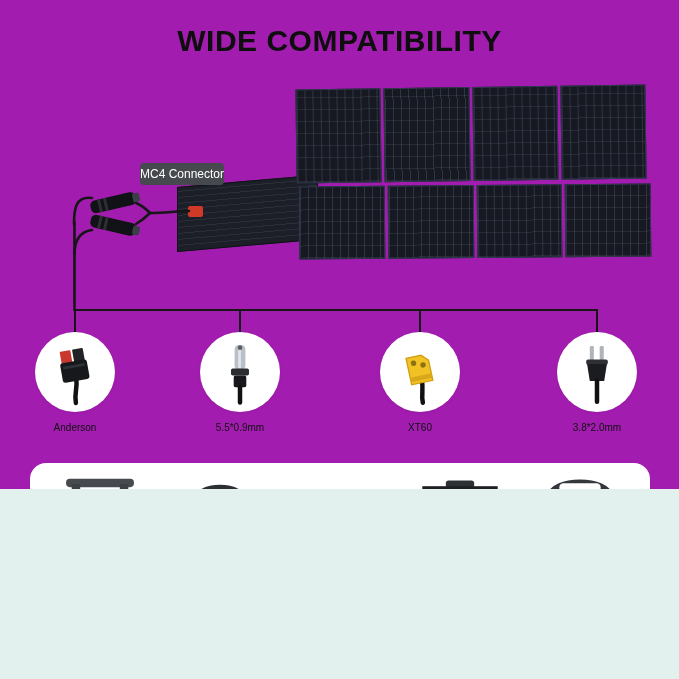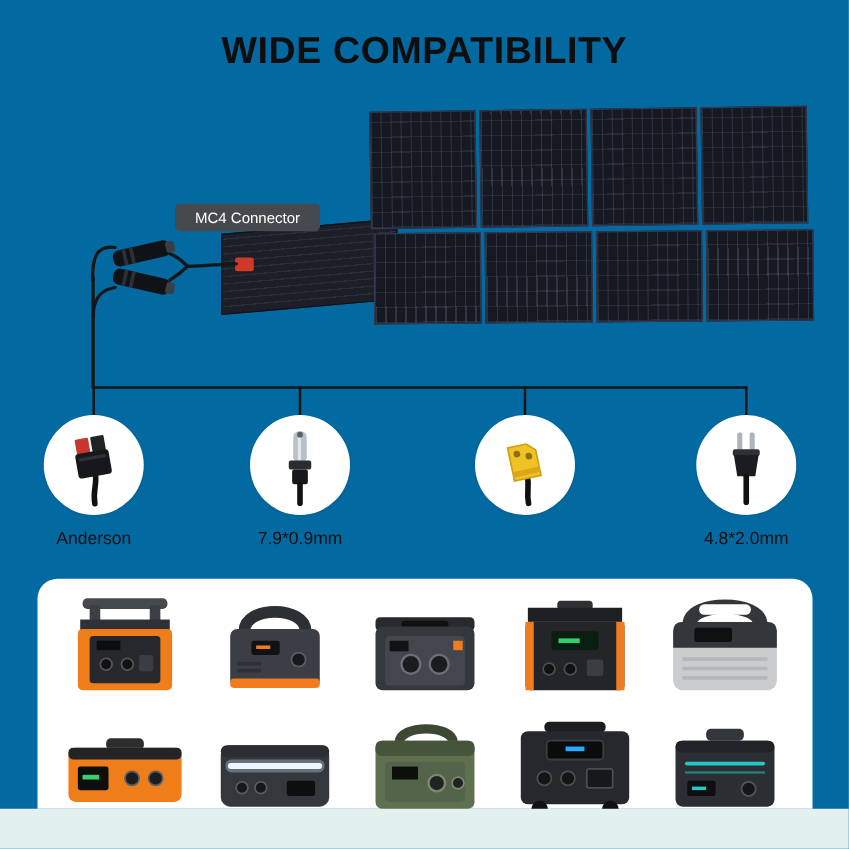--- a/index.html
+++ b/index.html
@@ -1,46 +1,46 @@
 <!DOCTYPE html>
 <html><head>
 <meta charset="utf-8">
 <style>
   *{margin:0;padding:0;box-sizing:border-box}
   html,body{width:679px;height:679px}
   body{font-family:"Liberation Sans",sans-serif;background:#e2f0ee}
-  .page{position:relative;width:679px;height:647px;background:#0369a1;overflow:hidden}
+  .page{position:relative;width:679px;height:489px;background:#a21caf;overflow:hidden}
 
   .title{position:absolute;top:24px;left:0;width:100%;text-align:center;
          font-size:30px;font-weight:bold;letter-spacing:.5px;color:#0e0e0e}
 
   
   .solar-top{position:absolute;left:296px;top:87px;width:350px;height:94px;
              display:grid;grid-template-columns:repeat(4,1fr);gap:3px;transform:rotate(-.8deg);z-index:1}
   .solar-bottom{position:absolute;left:299px;top:185px;width:352px;height:73px;
              display:grid;grid-template-columns:repeat(4,1fr);gap:3px;transform:rotate(-.5deg);z-index:1}
   .solar-cell{background:#161922;border:1px solid #323950;
       background-image:
         repeating-linear-gradient(90deg, rgba(150,160,190,.20) 0 1px, transparent 1px 8px),
         repeating-linear-gradient(0deg, rgba(150,160,190,.13) 0 1px, transparent 1px 12px);}
   .case{position:absolute;left:177px;top:187px;width:141px;height:65px;z-index:1;
         background:#20232b;border:1px solid #0f1116;transform:skewY(-5deg);transform-origin:left center;
         background-image:repeating-linear-gradient(0deg,#1c1f27 0 5px,#2a2e39 5px 6px);}
 
   .wires{position:absolute;inset:0;z-index:3;pointer-events:none}
 
   .badge{position:absolute;left:140px;top:163px;z-index:4;background:#46494e;color:#fff;
-         font-size:12px;line-height:1;padding:5px 16px;border-radius:4px}
+         font-size:12px;line-height:1;padding:5px 0;border-radius:4px}
 
   
   .connector{position:absolute;top:332px;width:120px;text-align:center;z-index:4}
   .circle{width:80px;height:80px;border-radius:50%;background:#fff;margin:0 auto;
           display:flex;align-items:center;justify-content:center;
           box-shadow:0 1px 3px rgba(0,0,0,.07)}
-  .clabel{margin-top:9px;font-size:14px;line-height:1.3;color:#101010}
+  .clabel{margin-top:9px;font-size:10px;line-height:1.3;color:#101010}
   .clabel span{display:block}
 
   
   .products{position:absolute;left:30px;top:463px;width:620px;height:205px;background:#fff;
             border-radius:16px;padding:10px 12px;z-index:2;
             display:grid;grid-template-columns:repeat(5,1fr);grid-template-rows:1fr 1fr;gap:4px}
   .tile{display:flex;align-items:center;justify-content:center;overflow:hidden}
   .tile svg{width:100%;height:100%}
 </style>
 </head>
@@ -125,50 +125,53 @@
       <svg width="72" height="72" viewBox="0 0 80 80">
         <rect x="34" y="10" width="12" height="28" rx="5" fill="#b9bfc6"></rect>
         <rect x="38" y="12" width="3" height="24" fill="#e2e6ea"></rect>
         <circle cx="40" cy="13" r="2.6" fill="#5a5f66"></circle>
         <rect x="30" y="36" width="20" height="8" rx="2" fill="#2a2c30"></rect>
         <rect x="33" y="44" width="14" height="13" rx="2" fill="#17181b"></rect>
         <path d="M40,57 L40,74" stroke="#111" stroke-width="5" stroke-linecap="round"></path>
       </svg>
     </div>
     <div class="clabel">
-      <span>7.9*0.9mm</span>
+      <span>5.5*0.9mm</span>
     </div>
   </div>
 
   <div class="connector" style="left:360px">
     <div class="circle">
       <svg width="72" height="72" viewBox="0 0 80 80">
         <g transform="rotate(-12 40 40)">
           <path d="M40,50 C40,60 36,64 36,74" stroke="#111" stroke-width="5" fill="none" stroke-linecap="round"></path>
           <polygon points="28,22 45,22 52,29 52,52 28,52" fill="#f2c124" stroke="#cf9f12" stroke-width="1.5"></polygon>
           <circle cx="35" cy="29" r="3" fill="#8a7310"></circle>
           <circle cx="45" cy="33" r="3" fill="#8a7310"></circle>
           <rect x="28" y="44" width="24" height="5" fill="#d9a81a"></rect>
         </g>
       </svg>
     </div>
+    <div class="clabel">
+      <span>XT60</span>
+    </div>
   </div>
 
   <div class="connector" style="left:537px">
     <div class="circle">
       <svg width="72" height="72" viewBox="0 0 80 80">
         <rect x="32" y="11" width="4.5" height="16" rx="1.5" fill="#aeb4ba"></rect>
         <rect x="43" y="11" width="4.5" height="16" rx="1.5" fill="#aeb4ba"></rect>
         <rect x="28" y="26" width="24" height="6" rx="2" fill="#2e3033"></rect>
         <polygon points="29,31 51,31 48,50 32,50" fill="#1b1c1f"></polygon>
         <path d="M40,50 L40,73" stroke="#111" stroke-width="5" stroke-linecap="round"></path>
       </svg>
     </div>
     <div class="clabel">
-      <span>4.8*2.0mm</span>
+      <span>3.8*2.0mm</span>
     </div>
   </div>
 
   <div class="products">
 
     <div class="tile">
       <svg viewBox="0 0 120 96">
         <rect x="24" y="6" width="72" height="9" rx="4" fill="#46494e"></rect>
         <rect x="30" y="12" width="9" height="16" fill="#3c3f43"></rect>
         <rect x="81" y="12" width="9" height="16" fill="#3c3f43"></rect>

